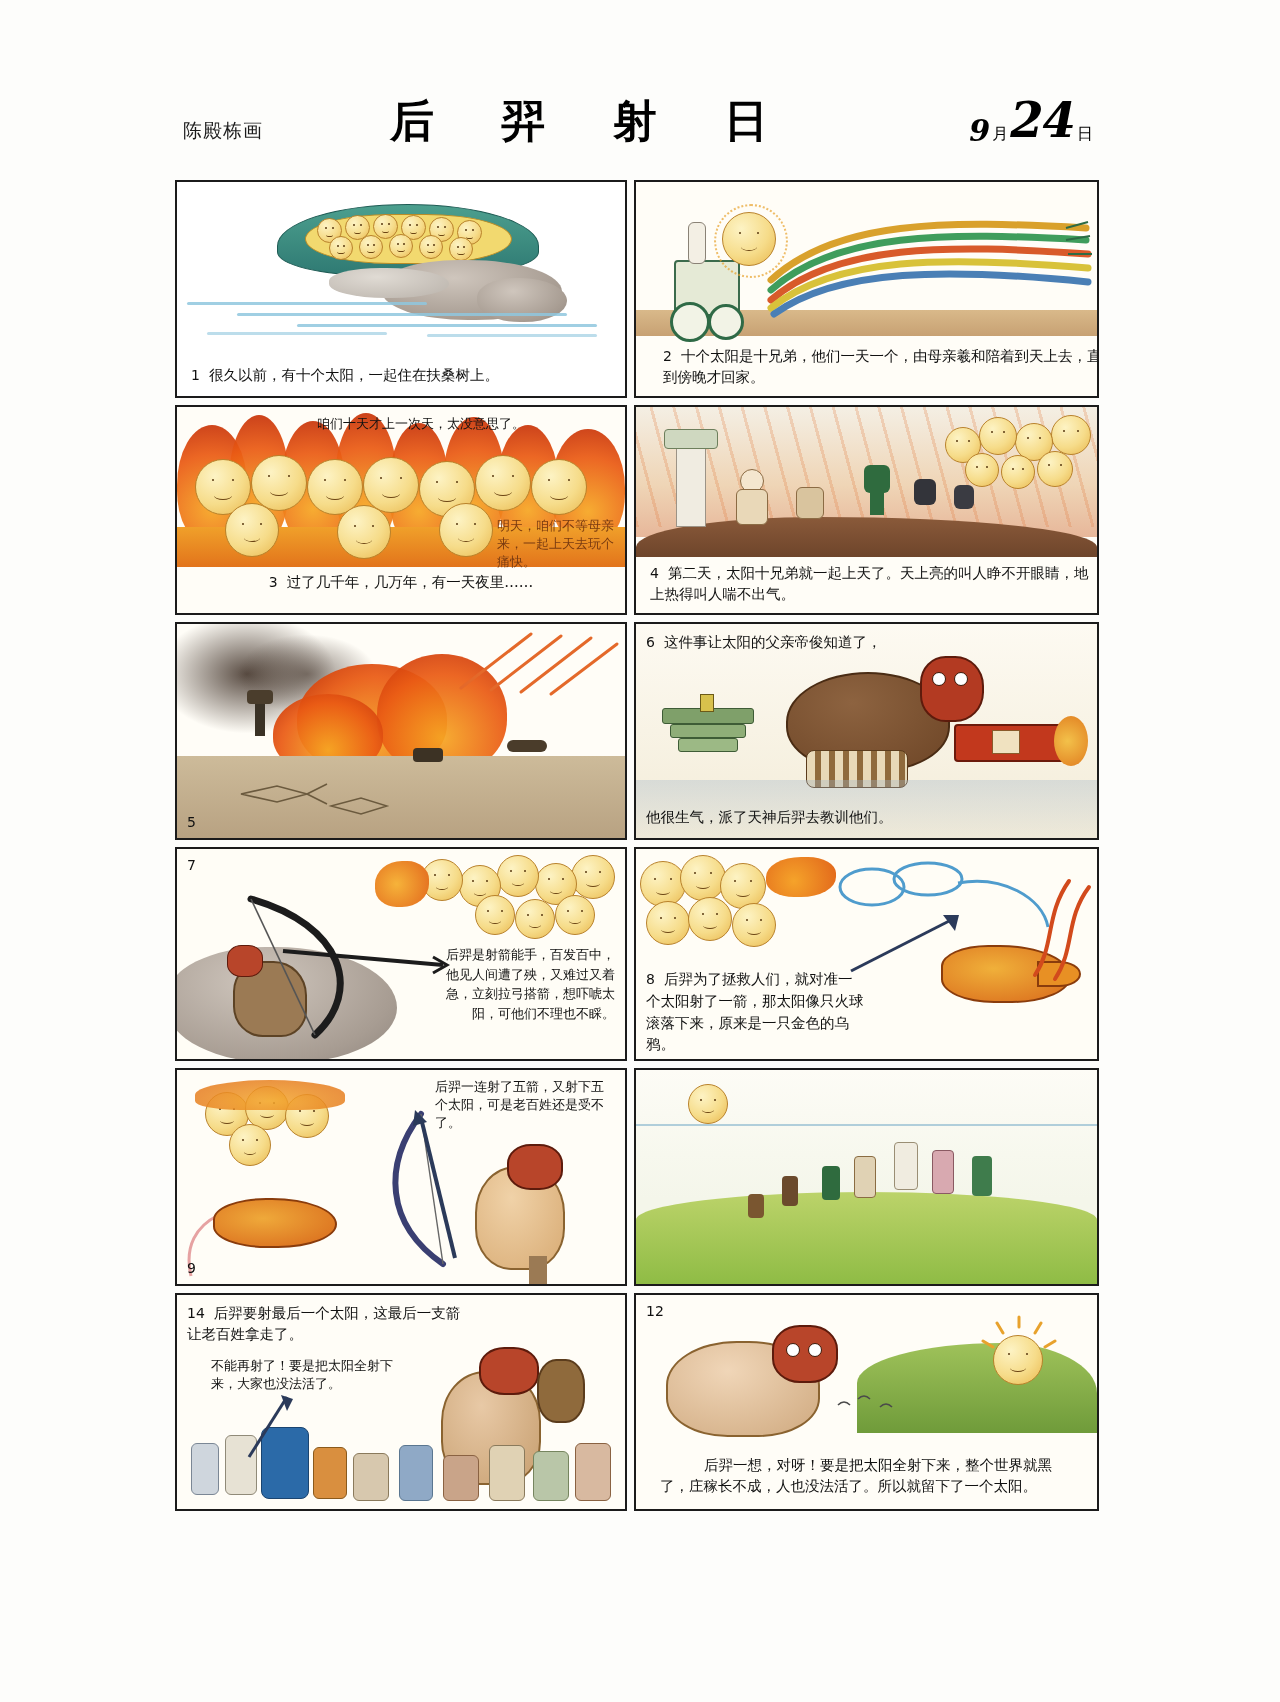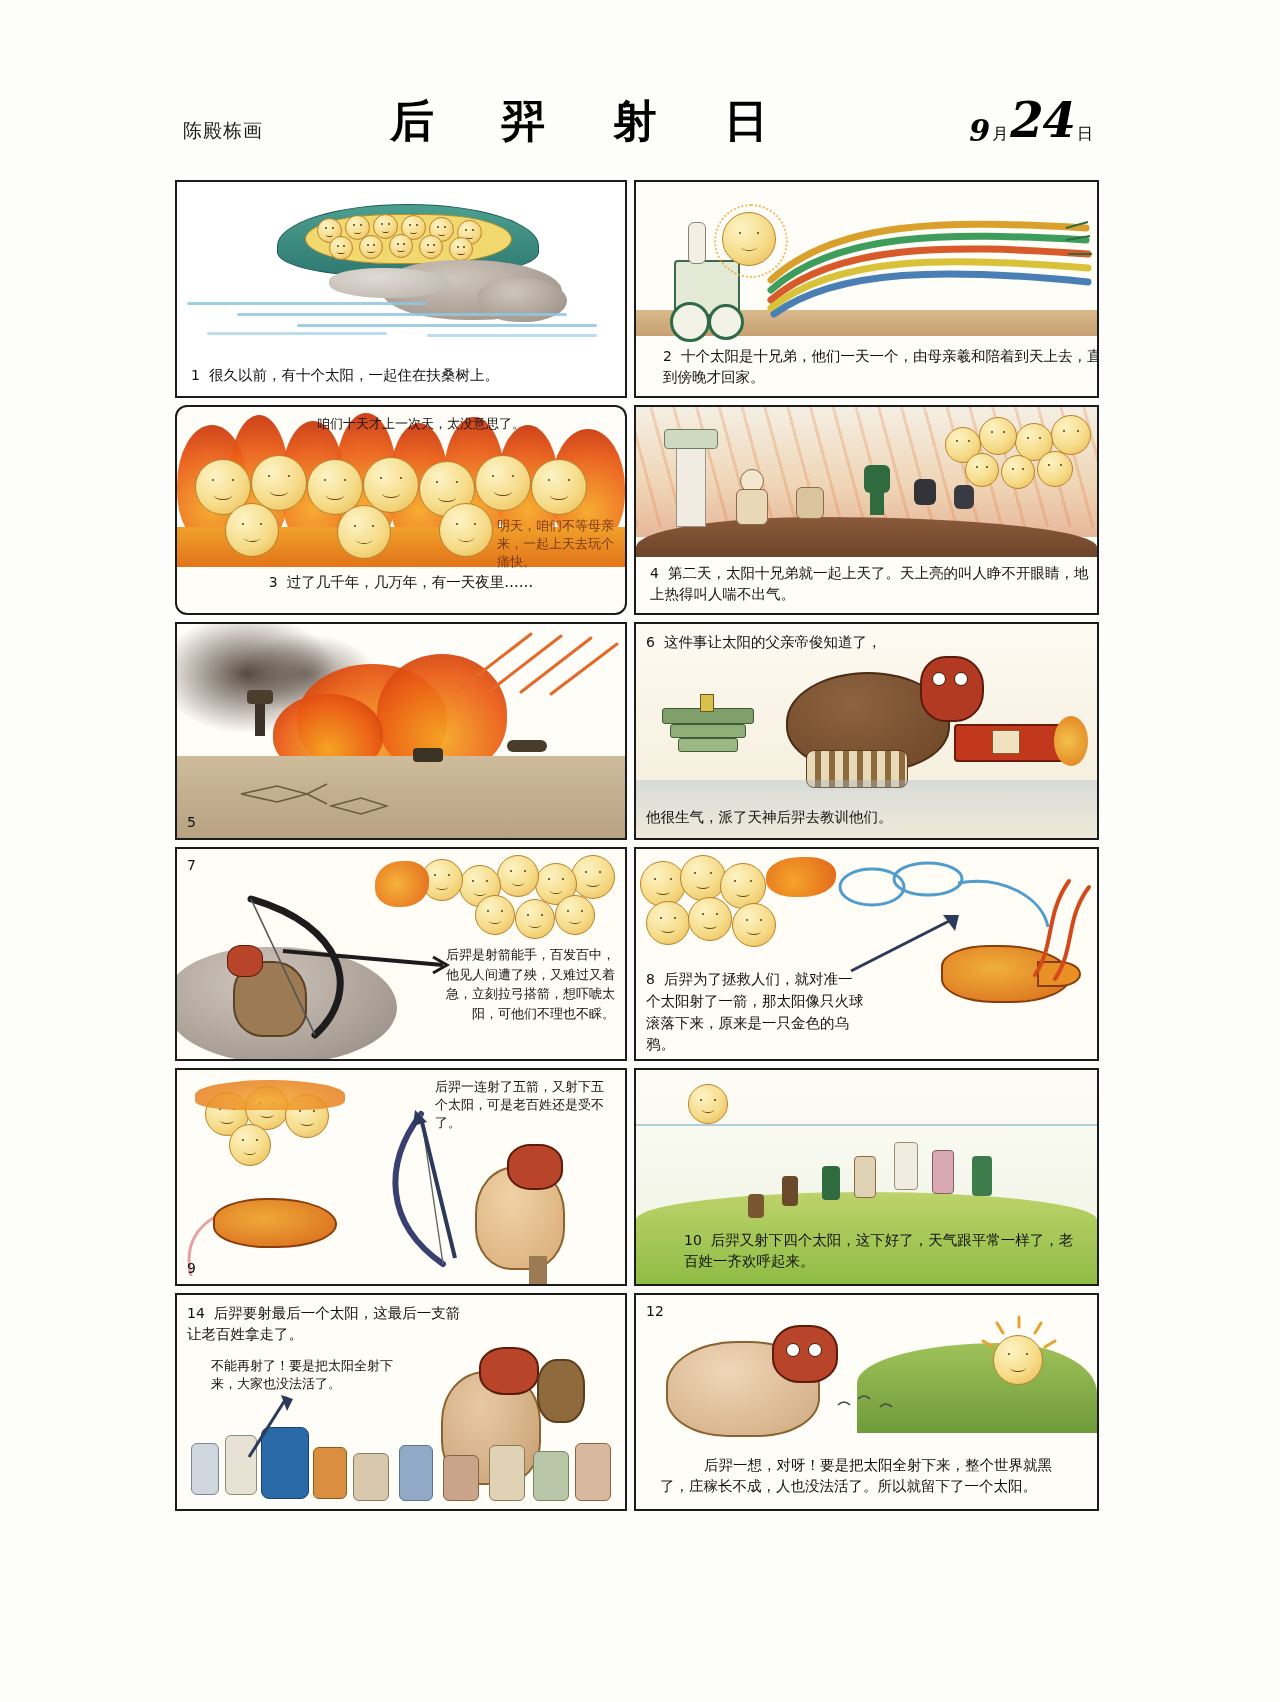--- a/index.html
+++ b/index.html
@@ -287,21 +287,21 @@
           </svg>
         </div>
         <div class="cap" style="left:27px;bottom:8px;width:440px;">
           <span class="pn">2</span><span>十个太阳是十兄弟，他们一天一个，由母亲羲和陪着到天上去，直到傍晚才回家。</span>
         </div>
       </div>
     </div>
 
     <div class="row">
 
-      <div class="panel" style="width:452px;height:210px;border-radius:12px;">
+      <div class="panel" style="width:452px;height:210px;">
         <div class="art">
 
           <div class="flame" style="left:0px;top:18px;width:70px;height:120px;"></div>
           <div class="flame" style="left:52px;top:8px;width:60px;height:130px;"></div>
           <div class="flame" style="left:104px;top:14px;width:64px;height:126px;"></div>
           <div class="flame" style="left:158px;top:6px;width:62px;height:134px;"></div>
           <div class="flame" style="left:212px;top:16px;width:60px;height:126px;"></div>
           <div class="flame" style="left:266px;top:10px;width:62px;height:130px;"></div>
           <div class="flame" style="left:320px;top:18px;width:62px;height:122px;"></div>
           <div class="flame" style="left:374px;top:22px;width:74px;height:118px;"></div>
@@ -602,23 +602,20 @@
 
           <div class="grasshill" style="height:92px;"></div>
 
           <div style="position:absolute;left:146px;top:106px;width:16px;height:30px;background:#6b4a2c;border-radius:4px;"></div>
           <div style="position:absolute;left:186px;top:96px;width:18px;height:34px;background:#2f6b3e;border-radius:4px;"></div>
           <div style="position:absolute;left:218px;top:86px;width:20px;height:40px;background:#e0d2b4;border:1.5px solid #8a6c42;border-radius:4px;"></div>
           <div style="position:absolute;left:258px;top:72px;width:22px;height:46px;background:#f0ece0;border:1.5px solid #9a8e74;border-radius:4px;"></div>
           <div style="position:absolute;left:296px;top:80px;width:20px;height:42px;background:#d8a9b0;border:1.5px solid #8a5a62;border-radius:4px;"></div>
           <div style="position:absolute;left:336px;top:86px;width:20px;height:40px;background:#3f7c4c;border-radius:4px;"></div>
           <div style="position:absolute;left:112px;top:124px;width:16px;height:24px;background:#7a5630;border-radius:4px;"></div>
-        </div>
-        <div class="cap" style="left:48px;bottom:12px;width:400px;">
-          <span class="pn">10</span><span>后羿又射下四个太阳，这下好了，天气跟平常一样了，老百姓一齐欢呼起来。</span>
         </div>
       </div>
     </div>
 
     <div class="row">
 
       <div class="panel" style="width:452px;height:218px;">
         <div class="art">
           <div style="position:absolute;left:0;top:0;right:0;bottom:0;background:#fffdf7;"></div>
 

